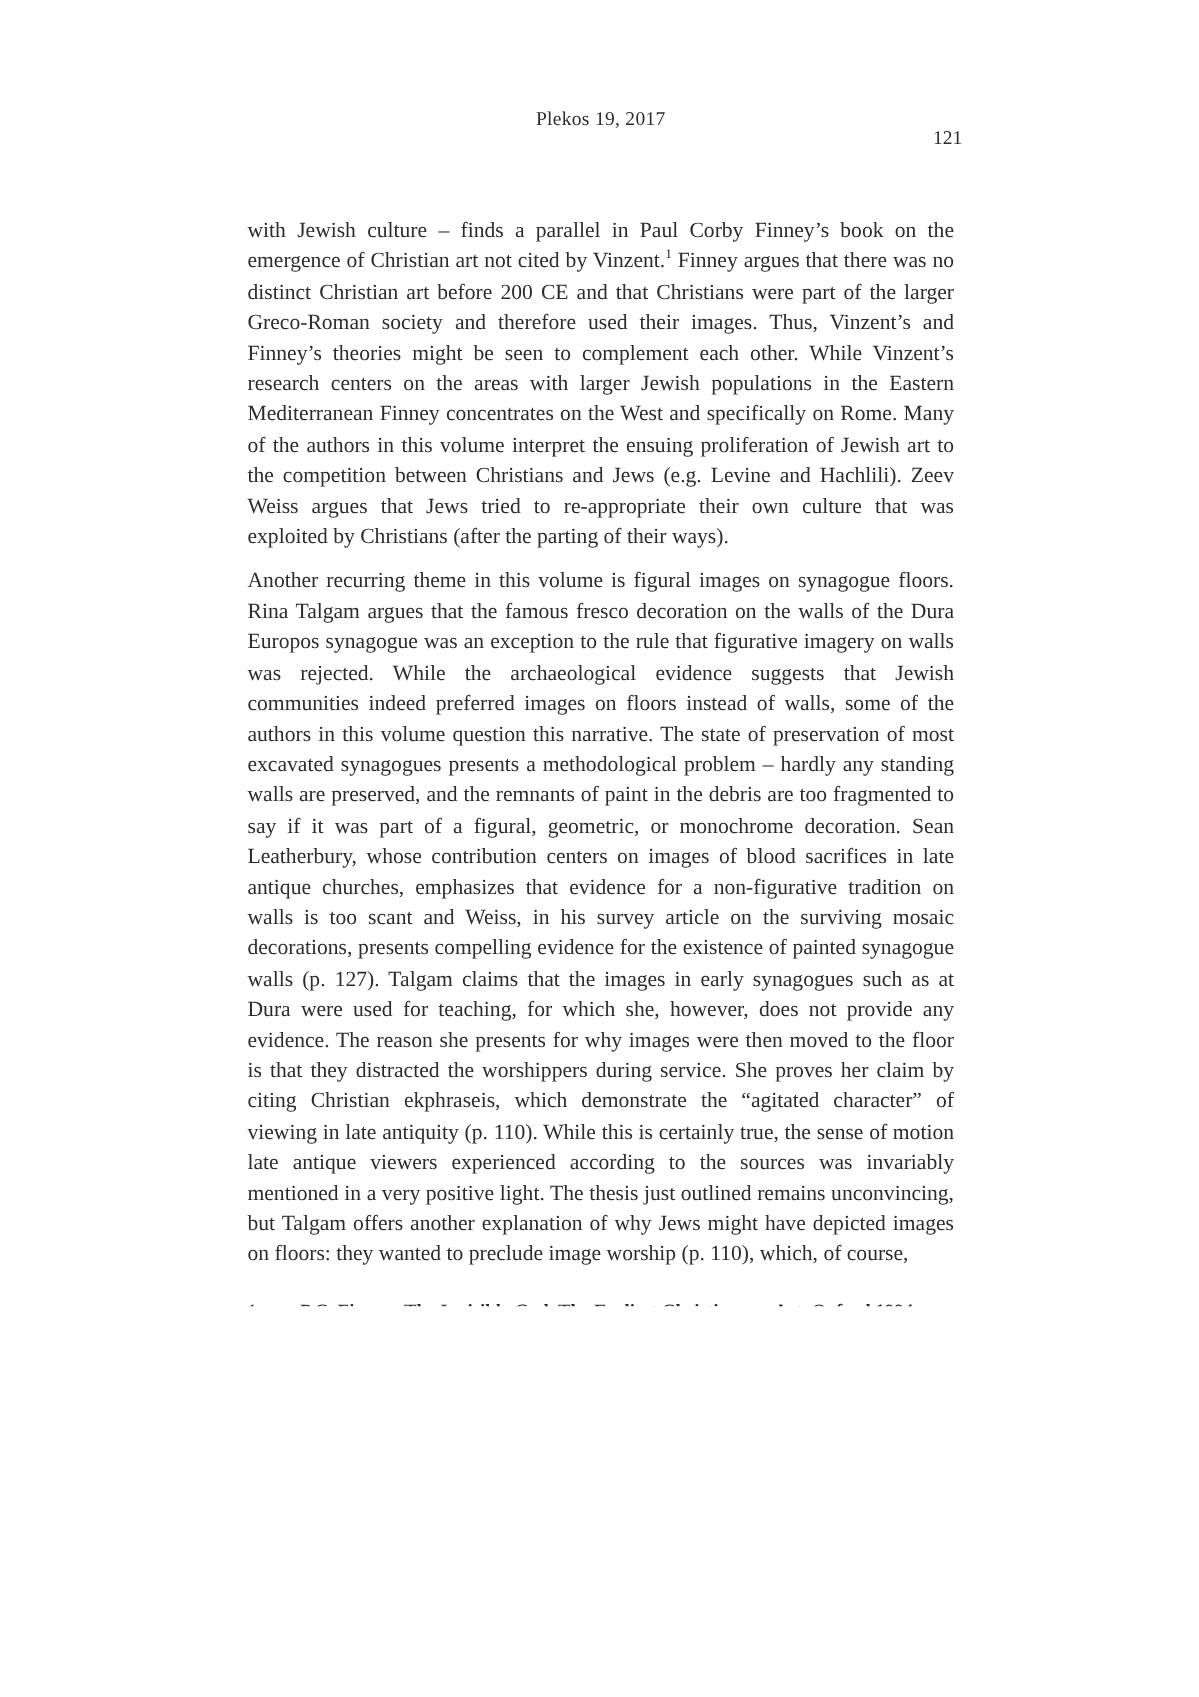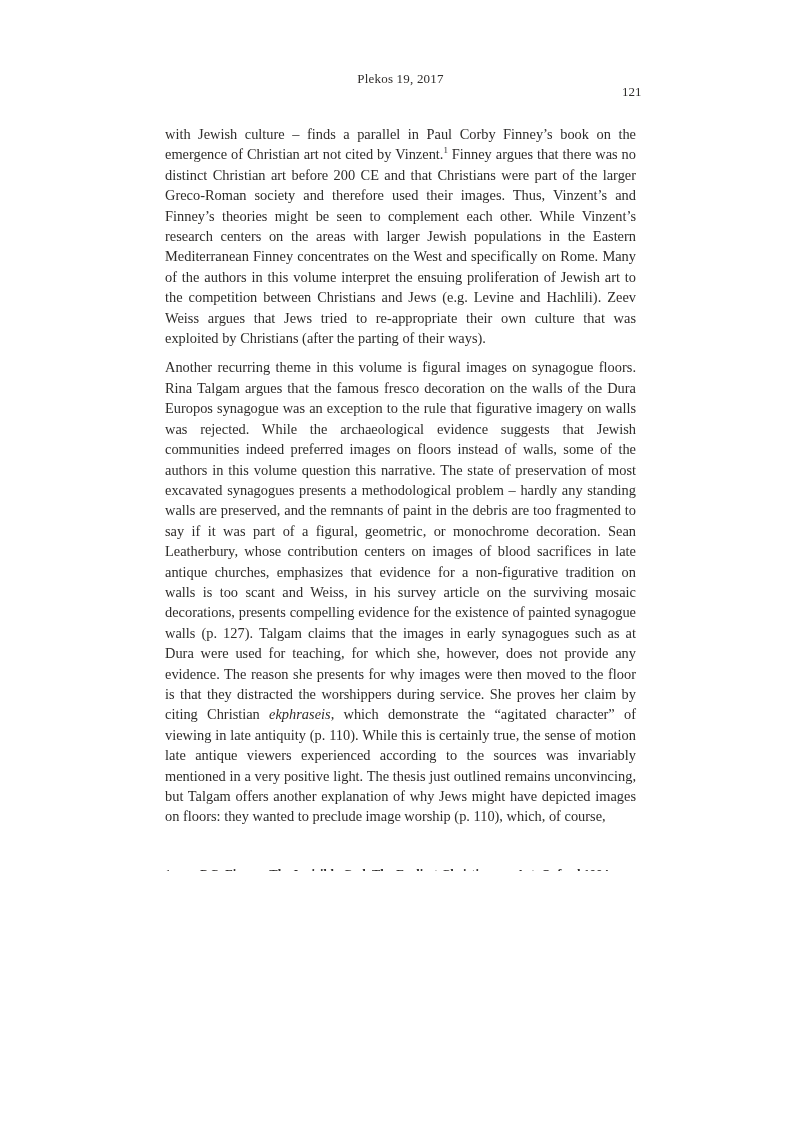--- a/index.html
+++ b/index.html
@@ -22,35 +22,35 @@
     letter-spacing: 0.2px;
   }
   .page-number {
     position: absolute;
     top: 84px;
     left: 622px;
     font-size: 13px;
   }
   .body-text {
     position: absolute;
-    top: 124px;
+    top: 144px;
     left: 165px;
     width: 471px;
     font-size: 14.4px;
     line-height: 20.4px;
     text-align: justify;
     text-justify: inter-word;
   }
   .body-text p { margin: 0 0 9px 0; }
   .sup {
     vertical-align: super;
     font-size: 0.62em;
     line-height: 0;
   }
-  .italic { font-style: italic; }
+  .italic { }
   .footnote {
     position: absolute;
     top: 866px;
     left: 165px;
     width: 471px;
     font-size: 12.6px;
     line-height: 17px;
     display: flex;
   }
   .footnote .marker {

